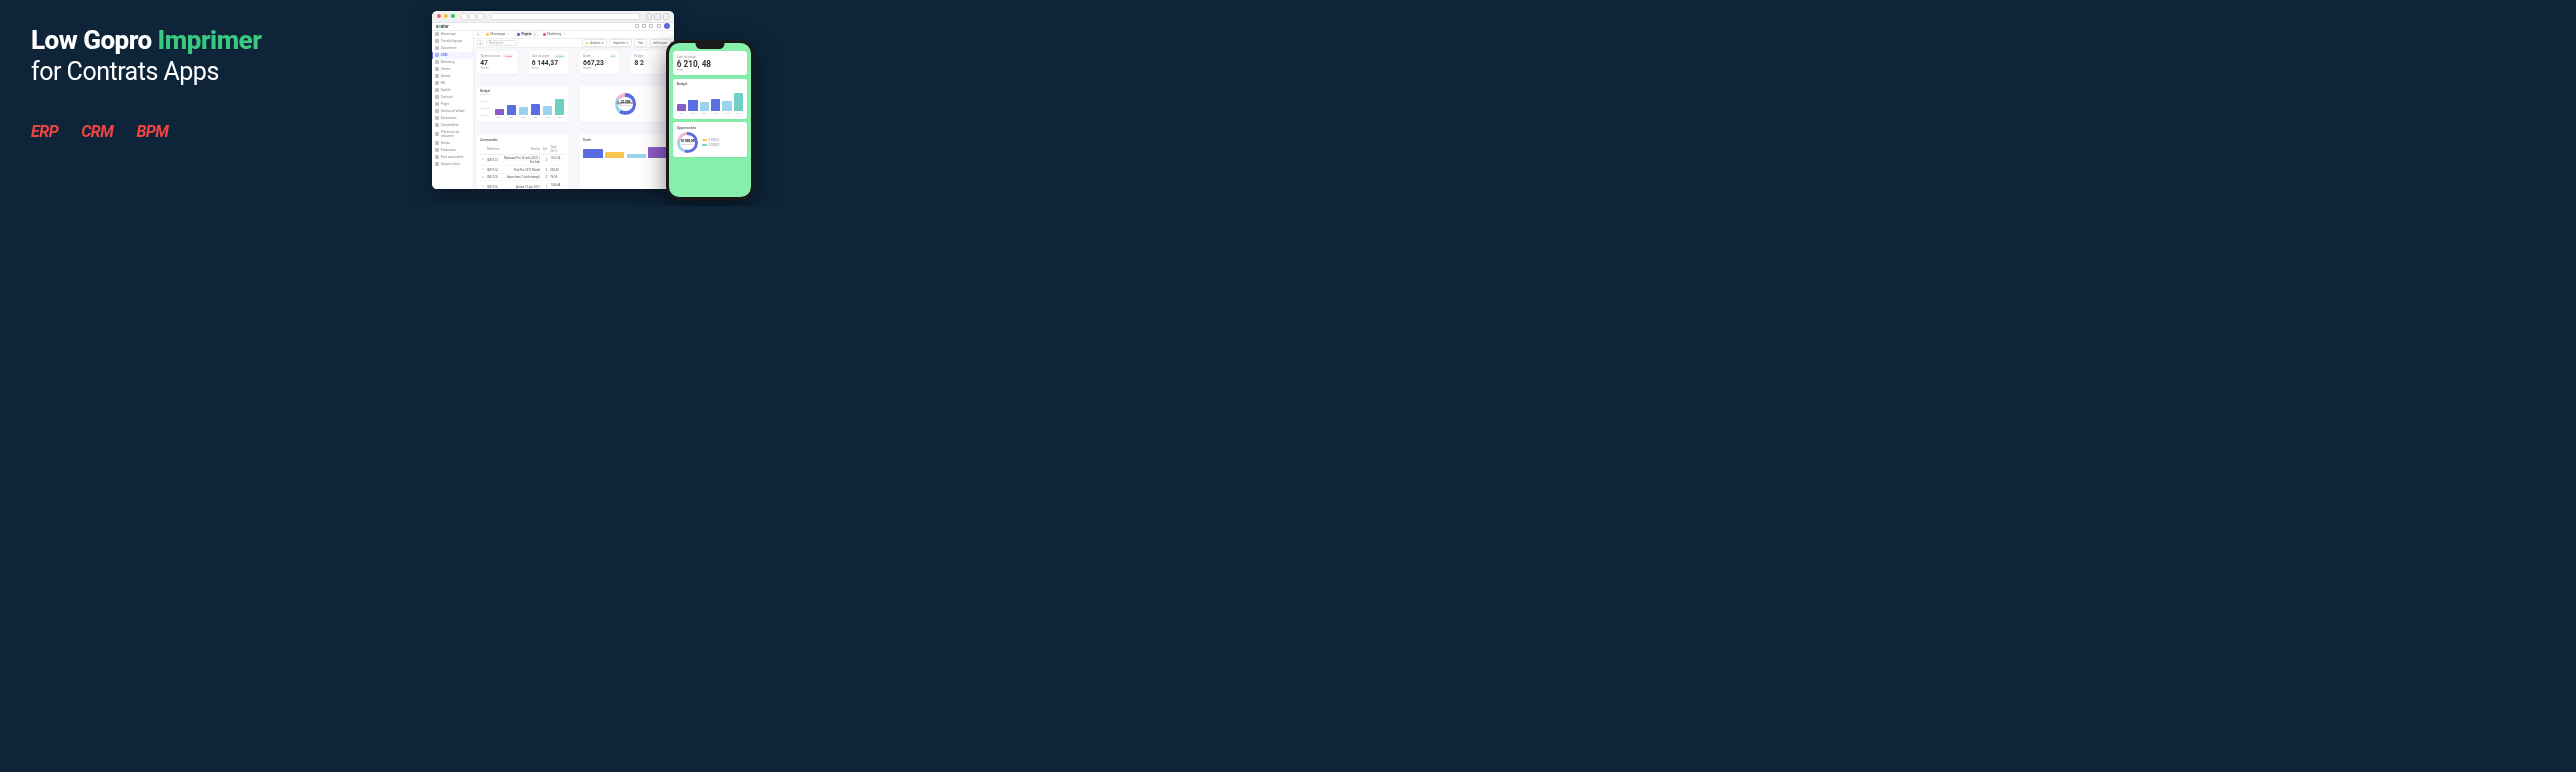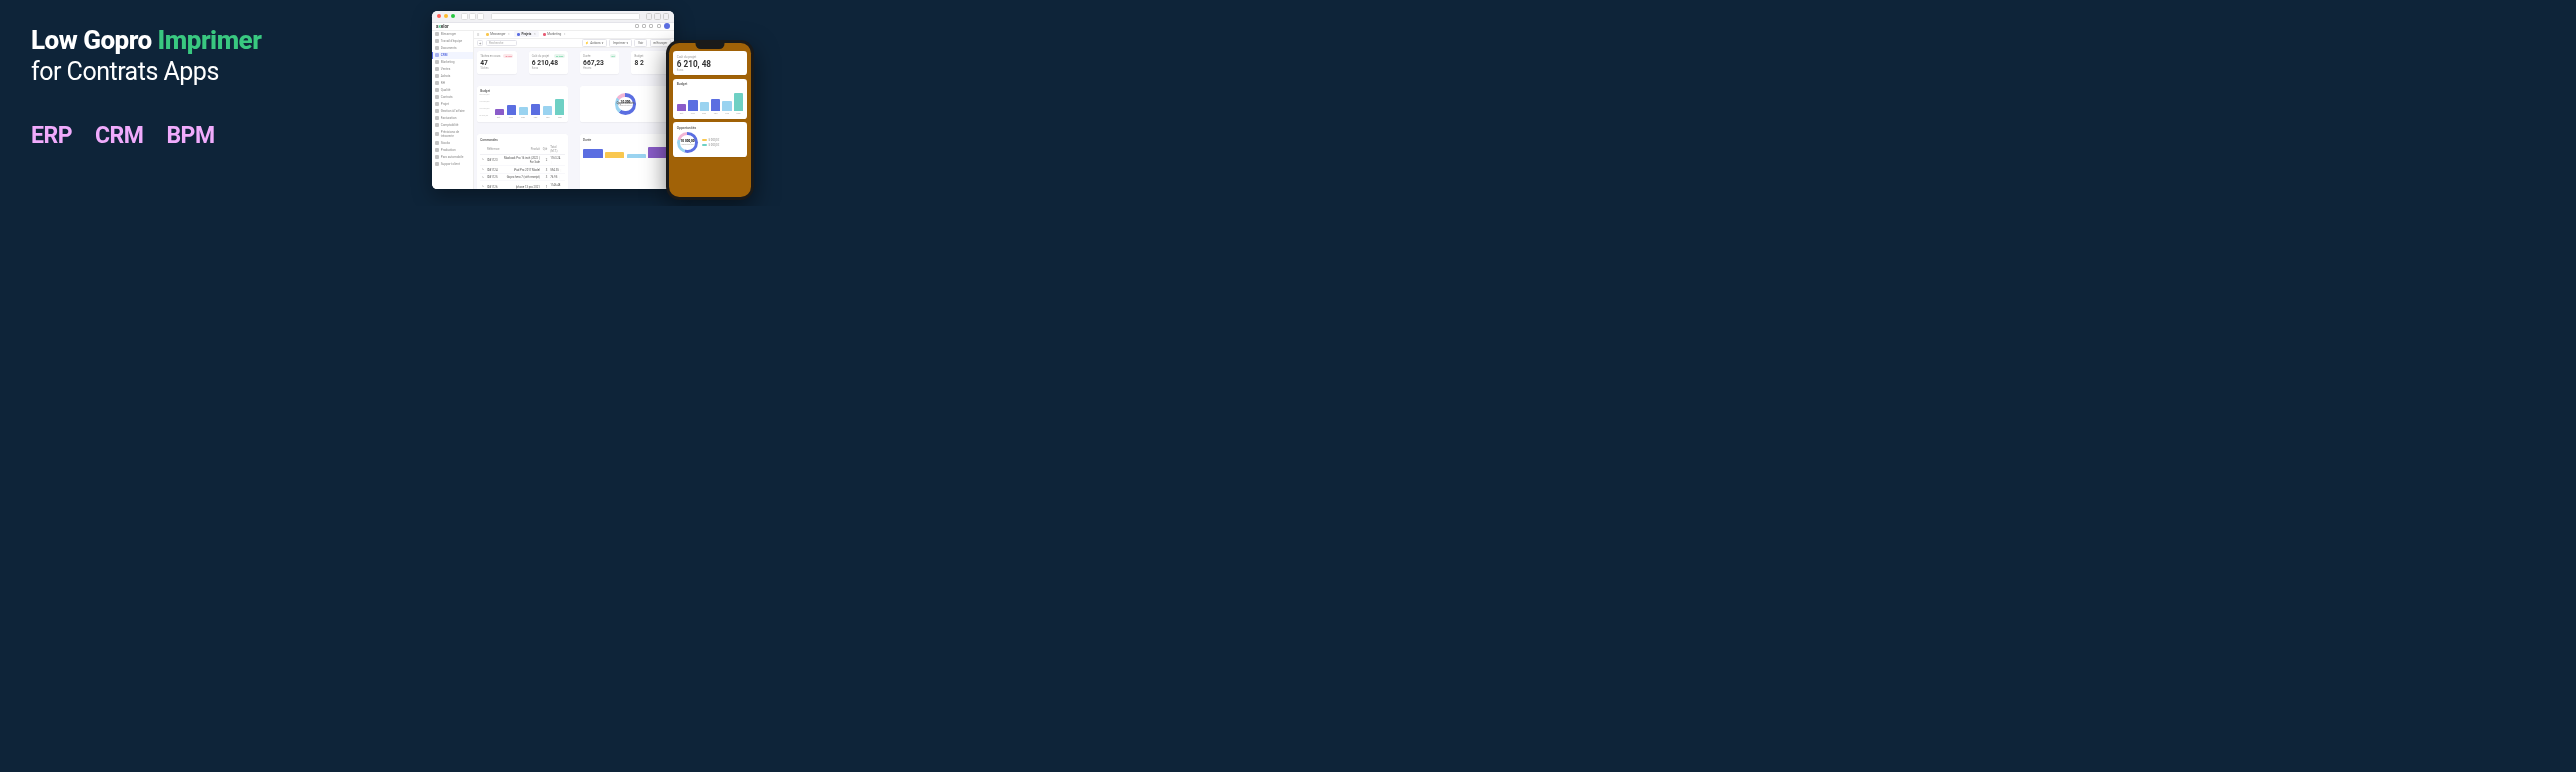--- a/index.html
+++ b/index.html
@@ -2,21 +2,21 @@
 <html style="font-size:8.2px"><head>
 <meta charset="utf-8">
 <style>
 * { margin: 0; padding: 0; box-sizing: border-box; font-family: -apple-system, BlinkMacSystemFont, 'Segoe UI', Roboto, sans-serif; }
 body { background: #0e2439; width: 783px; height: 206px; overflow: hidden; position: relative; }
 .hero { position: absolute; left: 31px; top: 26px; }
 .hero h1 { font-size: 26px; font-weight: 800; color: #fff; line-height: 1.1; letter-spacing: -0.5px; }
 .hero h1 .accent { color: #39c880; }
 .hero h2 { font-size: 25px; font-weight: 400; color: #fff; margin-top: 2.1px; letter-spacing: -0.5px; }
 .hero .tags { margin-top: 36px; display: flex; gap: 23px; }
-.hero .tags span { font-size: 23px; font-weight: 700; color: #f0abfc; letter-spacing: -0.5px; }
+.hero .tags span { font-size: 16px; font-weight: 700; color: #ef4444; letter-spacing: -0.5px; font-style: italic; }
 
 .browser { position: absolute; left: 432px; top: 11.3px; width: 242px; height: 178px; background: #f6f6fb; border-radius: 5.2px; box-shadow: 0 6.2px 20.6px rgba(0,0,0,.35); overflow: hidden; }
 .browser-bar { height: 11.3px; background: #f1f1f4; display: flex; align-items: center; padding: 0 5.2px; gap: 3.1px; border-bottom: 0.5px solid #e4e4ea; }
 .traffic { display: flex; gap: 2.6px; }
 .traffic i { width: 4.1px; height: 4.1px; border-radius: 50%; display: block; }
 .traffic i:nth-child(1){background:#ff5f57}.traffic i:nth-child(2){background:#febc2e}.traffic i:nth-child(3){background:#28c840}
 .nav-btns { display: flex; gap: 1px; margin-left: 3.1px; }
 .nav-btns div { width: 7.2px; height: 6.2px; background: #fff; border: 0.5px solid #ddd; border-radius: 1.5px; }
 .url-bar { flex: 1; height: 7.2px; background: #fff; border: 0.5px solid #ddd; border-radius: 1.5px; margin: 0 3.1px; }
 .bar-icons { display: flex; gap: 2.1px; }
@@ -76,21 +76,21 @@
 .tbl td { padding: 1.3px 1.5px; color: #555; border-bottom: 0.5px solid #f8f8fb; }
 .tbl td:nth-child(3), .tbl td:nth-child(4), .tbl th:nth-child(3), .tbl th:nth-child(4) { text-align: right; }
 .row-action { color: #bbb; font-size: 2.6px; }
 
 .small-bars { display: flex; align-items: flex-end; gap: 2.1px; height: 14.4px; }
 .small-bars .bar { flex: 1; }
 
 
 .phone { position: absolute; left: 666px; top: 40px; width: 88px; height: 160px; background: #1a1a1a; border-radius: 13.4px; padding: 3.1px; box-shadow: 0 8.2px 23px rgba(0,0,0,.5); }
 .phone-notch { position: absolute; top: 3.1px; left: 50%; transform: translateX(-50%); width: 29px; height: 6.2px; background: #1a1a1a; border-radius: 0 0 5.2px 5.2px; z-index: 2; }
-.phone-screen { width: 100%; height: 100%; background: #a16207; border-radius: 10.3px; overflow: hidden; padding: 8.2px 4.1px 4.1px; font-size: 3.6px; }
+.phone-screen { width: 100%; height: 100%; background: #86efac; border-radius: 10.3px; overflow: hidden; padding: 8.2px 4.1px 4.1px; font-size: 3.6px; }
 .p-card { background: #fff; border-radius: 3.1px; padding: 3.6px; margin-bottom: 3.1px; box-shadow: 0 0.5px 1px rgba(0,0,0,.04); }
 .p-label { font-size: 3.1px; color: #999; }
 .p-value { font-size: 8.2px; font-weight: 700; color: #333; }
 .p-unit { font-size: 2.6px; color: #aaa; }
 .p-chart-title { font-size: 3.3px; font-weight: 600; color: #666; margin-bottom: 2.1px; }
 .p-bars { display: flex; align-items: flex-end; gap: 2.1px; height: 23px; }
 .p-bar-labels { display: flex; gap: 2.1px; font-size: 2.3px; color: #aaa; margin-top: 1px; }
 .p-bar-labels span { flex: 1; text-align: center; }
 .p-opps { display: flex; align-items: center; gap: 4.1px; }
 .p-donut { width: 21.6px; height: 21.6px; border-radius: 50%; background: conic-gradient(#5b6ee1 0 55%, #9ad3f0 55% 80%, #f2b5d4 80% 100%); display: flex; align-items: center; justify-content: center; flex-shrink: 0; }
@@ -263,21 +263,21 @@
               <span class="badge red">+8 days</span>
             </div>
           <div class="value">47</div>
           <div class="unit">Tâches</div>
         </div>
         <div class="card kpi">
           <div class="label">
               <span>Coût du projet</span>
               <span class="badge">on track</span>
             </div>
-          <div class="value">6 210,48</div>
+          <div class="value">6 144,37</div>
           <div class="unit">Euros</div>
         </div>
         <div class="card kpi">
           <div class="label">
               <span>Durée</span>
               <span class="badge">est.</span>
             </div>
           <div class="value">667,23</div>
           <div class="unit">Heures</div>
         </div>

